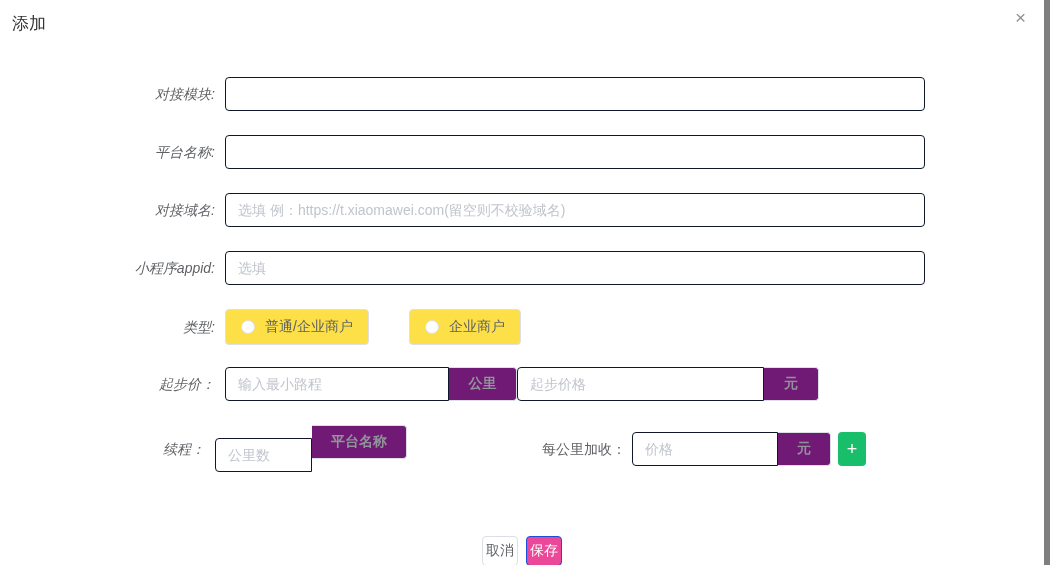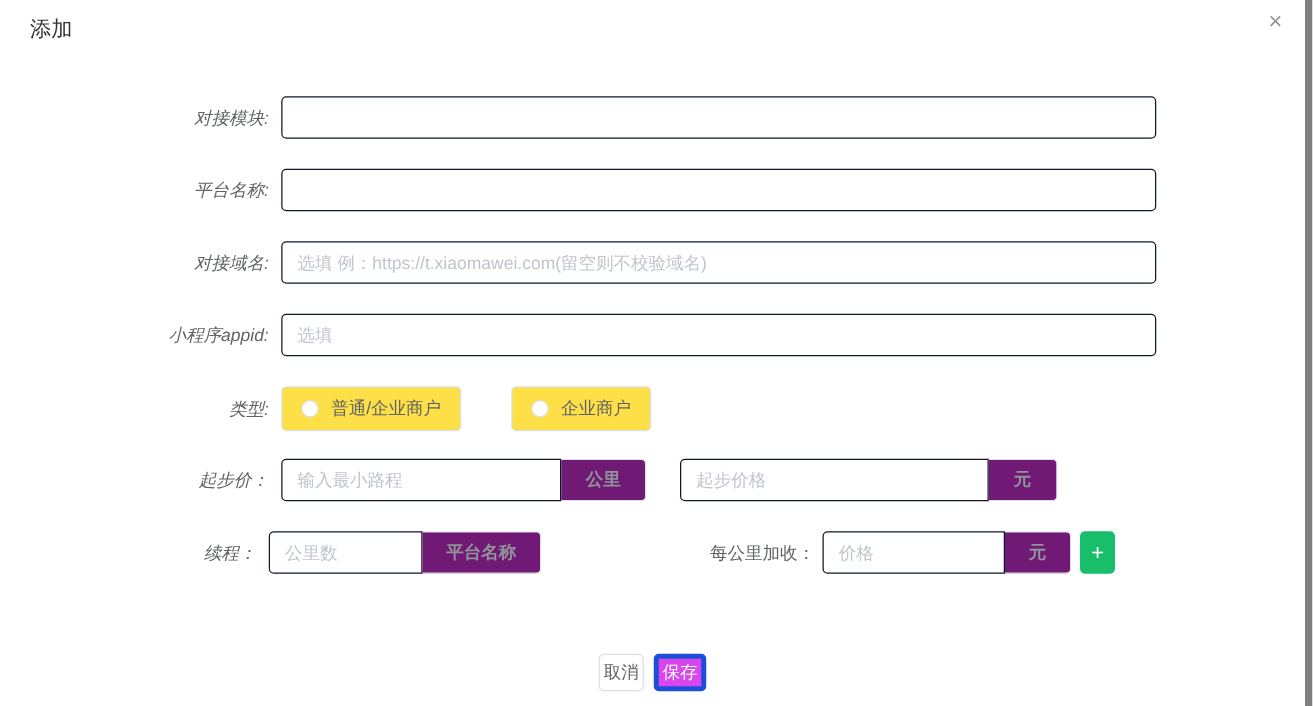--- a/index.html
+++ b/index.html
@@ -6,21 +6,21 @@
   html,body { width:1050px; height:565px; overflow:hidden; }
   body {
     font-family:"Liberation Sans","DejaVu Sans",sans-serif;
     background:#ffffff; position:relative; font-size:14px; color:#606266;
   }
   .edge-strip {
     position:absolute; top:0; right:0; width:6px; height:565px;
     background:#7f7f7f;
   }
   .dlg-title {
-    position:absolute; left:24px; top:12px;
+    position:absolute; left:12px; top:12px;
     font-size:17px; color:#333333;
   }
   .dlg-close {
     position:absolute; right:24px; top:8px;
     font-size:19px; color:#909399; cursor:pointer; line-height:1;
   }
   .form { position:absolute; top:77px; left:0; width:1044px; }
   .row { display:flex; align-items:center; margin-bottom:24px; }
   .lbl {
     width:215px; flex:none; text-align:right; color:#606266;
@@ -62,21 +62,21 @@
     text-align:center; cursor:pointer; flex:none;
   }
   .footer {
     margin-top:64px; display:flex; justify-content:center; gap:8px;
   }
   .btn {
     height:30px; padding:0 3px; border-radius:4px; font-size:14px;
     cursor:pointer; font-family:"Liberation Sans","DejaVu Sans",sans-serif;
   }
   .btn-cancel { background:#ffffff; border:1px solid #dcdfe6; color:#606266; }
-  .btn-save { background:#d946ef; border:4px solid #1d4ed8; color:#ffffff; }
+  .btn-save { background:#ec4899; border:1px solid #1d4ed8; color:#ffffff; }
 </style>
 </head>
 <body>
 
 <div class="edge-strip"></div>
 
 <div class="dlg-title">添加</div>
 <div class="dlg-close">×</div>
 
 <div class="form">
@@ -123,32 +123,32 @@
     </div>
   </div>
 
   <div class="row">
     <div class="lbl">起步价：</div>
     <div class="ctrl">
       <div class="igroup">
         <input class="txt" style="width: 224px;" type="text" placeholder="输入最小路程">
         <div class="append" style="width:68px;">公里</div>
       </div>
-      <div class="igroup" style="margin-left:27px;">
+      <div class="igroup" style="">
         <input class="txt" style="width: 247px;" type="text" placeholder="起步价格">
         <div class="append" style="width:55px;">元</div>
       </div>
     </div>
   </div>
 
   <div class="row row-renew">
     <div class="lbl lbl-renew">续程：</div>
     <div class="ctrl">
       <div class="igroup">
-        <input class="txt" style="width: 123px;" type="text" placeholder="公里数">
+        <input class="txt" style="width: 97px; margin-top: 13px;" type="text" placeholder="公里数">
         <div class="append" style="width:95px;">平台名称</div>
       </div>
       <div class="inline-lbl ml-135">每公里加收：</div>
       <div class="igroup gap6">
         <input class="txt" style="width: 146px;" type="text" placeholder="价格">
         <div class="append" style="width:53px;">元</div>
       </div>
       <button class="add-btn">
         <span>+</span>
       </button>

